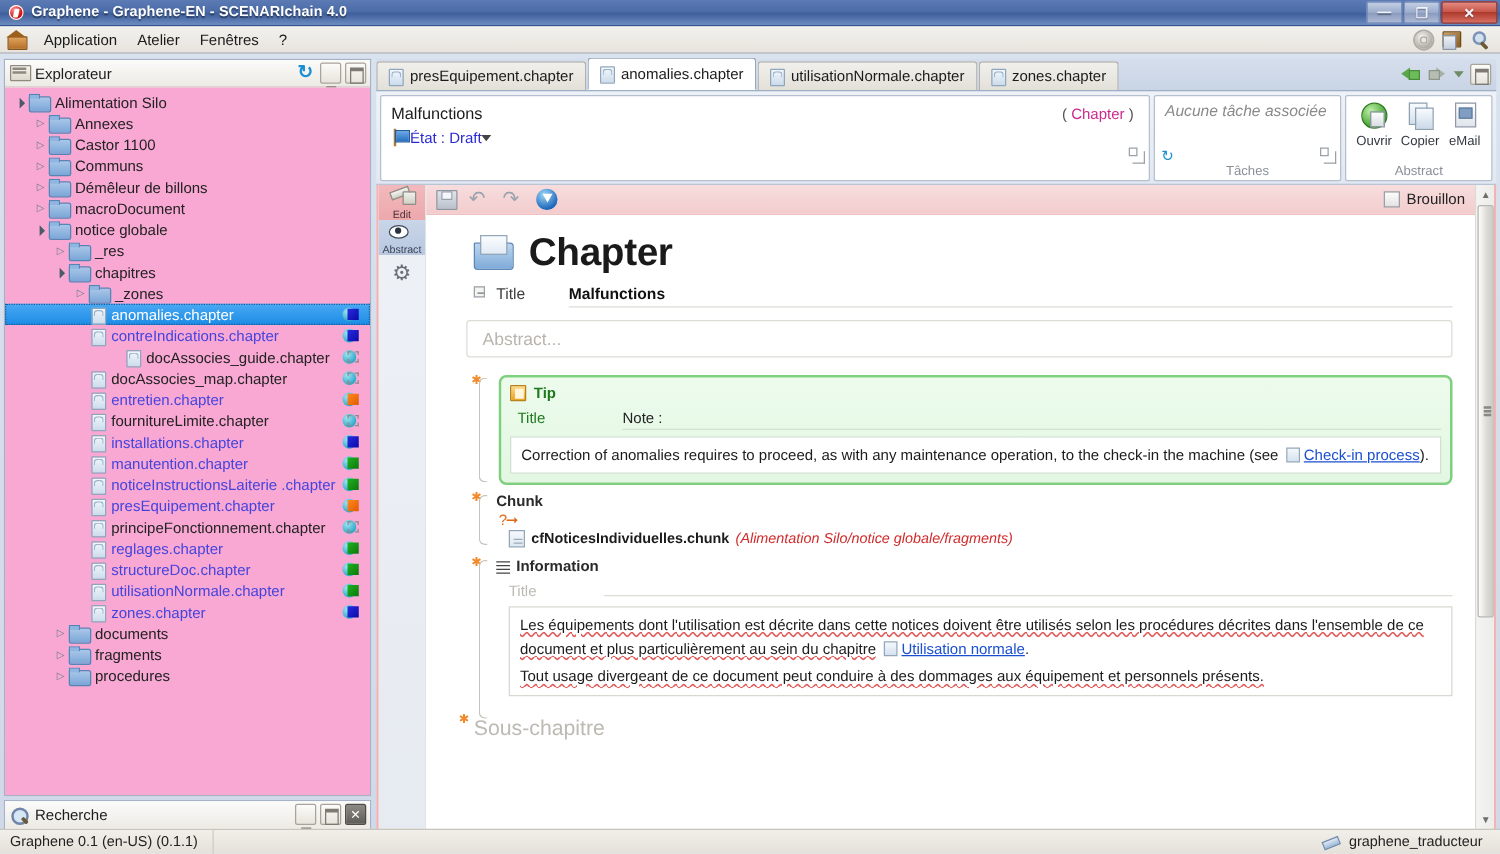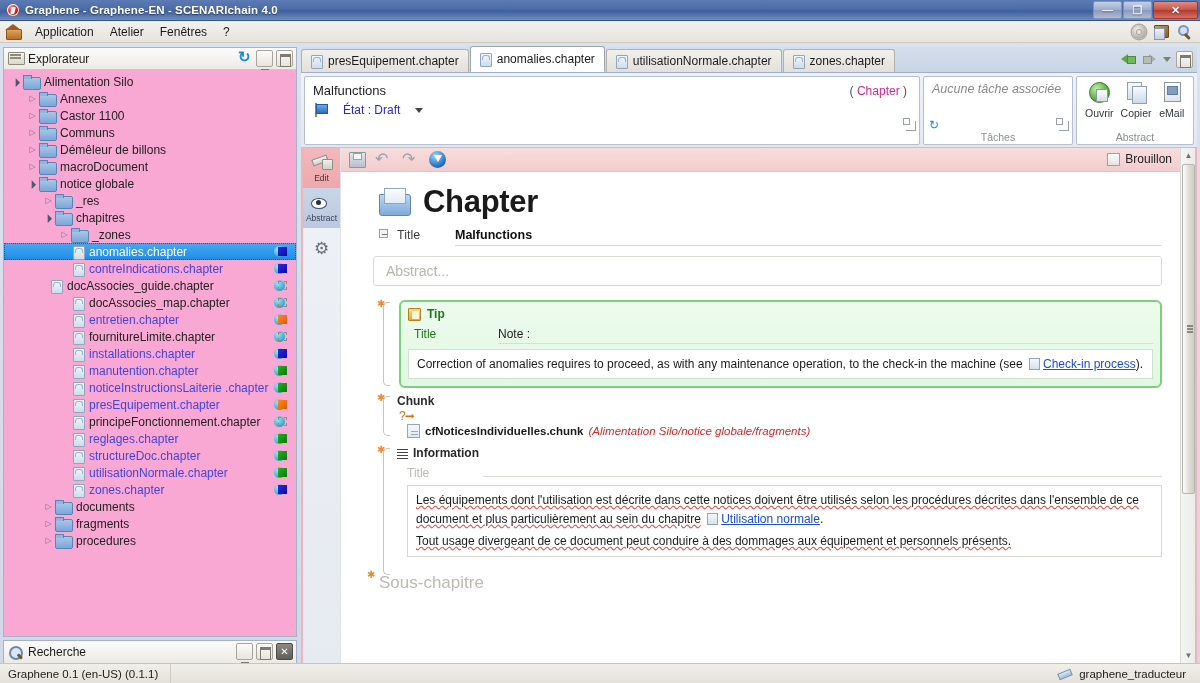--- a/index.html
+++ b/index.html
@@ -267,21 +267,21 @@
     position: relative; display: flex; flex-direction: column;
   }
   .meta-box .box-caption {
     position: absolute; bottom: 1px; left: 0; right: 0; text-align: center;
     font-size: 10.5px; color: #8a8f97;
   }
   .box-main { flex: 1; padding: 6px 8px 0 8px; }
   .doc-title { font-size: 13px; color: #1c1c1c; }
   .chapter-tag { position: absolute; right: 12px; top: 7px; font-size: 12px; color: #555; }
   .chapter-tag b { color: #cc2a8c; font-weight: normal; }
-  .etat-row { display: flex; align-items: center; gap: 15px; margin-top: 5px; text-align: right; }
+  .etat-row { display: flex; align-items: center; gap: 0; margin-top: 5px; text-align: right; }
   .flag-ico { width:15px;height:14px;position:relative;flex:none;}
   .flag-ico::before{content:"";position:absolute;left:2px;top:0;width:2px;height:14px;background:#a8803c;}
   .flag-ico::after{content:"";position:absolute;left:3px;top:1px;width:10px;height:8px;
     background:linear-gradient(180deg,#6aa8e8,#2a6fc0);border:1px solid #1f5b9f;}
   .etat-link { color: #2a2ad0; font-size: 12px; }
   .mini-caret { width:0;height:0;border-left:4px solid transparent;border-right:4px solid transparent;border-top:5px solid #444;}
   .corner-btn {
     position:absolute; right:3px; bottom:13px; width:10px; height:10px;
     border-right:1.5px solid #9aa1ab; border-bottom:1.5px solid #9aa1ab;
   }
@@ -307,21 +307,21 @@
   
   .editor-wrap {
     flex: 1; display: flex; min-height: 0;
     border: 2px solid #f0b4b4; border-top: none; background: #fff;
   }
   .vtabs {
     width: 38px; background: linear-gradient(180deg,#eef1f6,#e6eaf1);
     border-right: 1px solid #dfe3ea; flex: none; padding-top: 0;
   }
   .vtab {
-    height: 40px; display:flex; flex-direction: column; align-items:center; justify-content:center;
+    height: 28px; display:flex; flex-direction: column; align-items:center; justify-content:center;
     font-size: 8.5px; color: #5b6068; gap:1px; position: relative;
   }
   .vtab.active { background: linear-gradient(180deg,#f2b9bc,#eda8ac); color:#4a3034; }
   .vtab.abstract { background: linear-gradient(180deg,#c9d5e8,#b9c8e0); color:#3a4458;}
   .vt-ico { width: 22px; height: 18px; position: relative; }
   .ico-pencil::before{content:"";position:absolute;left:1px;top:3px;width:14px;height:5px;
     background:linear-gradient(180deg,#f5f5f2,#cfcfc8);border:1px solid #8f8f88;transform:rotate(-20deg);}
   .ico-pencil::after{content:"";position:absolute;right:0px;top:5px;width:9px;height:9px;
     background:linear-gradient(180deg,#f0f0ec,#d0d0c8);border:1px solid #8f8f88;border-radius:1px;}
   .ico-eye::before{content:"";position:absolute;left:0px;top:4px;width:14px;height:9px;border-radius:50%;
@@ -569,21 +569,21 @@
             </div>
             <div class="trow" style="padding-left: 54px;">
               <span class="twist"></span>
               <span class="file-ico"></span>
               <span class="tlabel link">contreIndications.chapter</span>
               <span class="status-dot">
                 <span class="circ"></span>
                 <span class="sq blue"></span>
               </span>
             </div>
-            <div class="trow" style="padding-left: 32px;">
+            <div class="trow" style="padding-left: 82px;">
               <span class="twist"></span>
               <span class="file-ico"></span>
               <span class="tlabel">docAssocies_guide.chapter</span>
               <span class="status-dot">
                 <span class="circ"></span>
                 <span class="sq dash"></span>
               </span>
             </div>
             <div class="trow" style="padding-left: 54px;">
               <span class="twist"></span>

